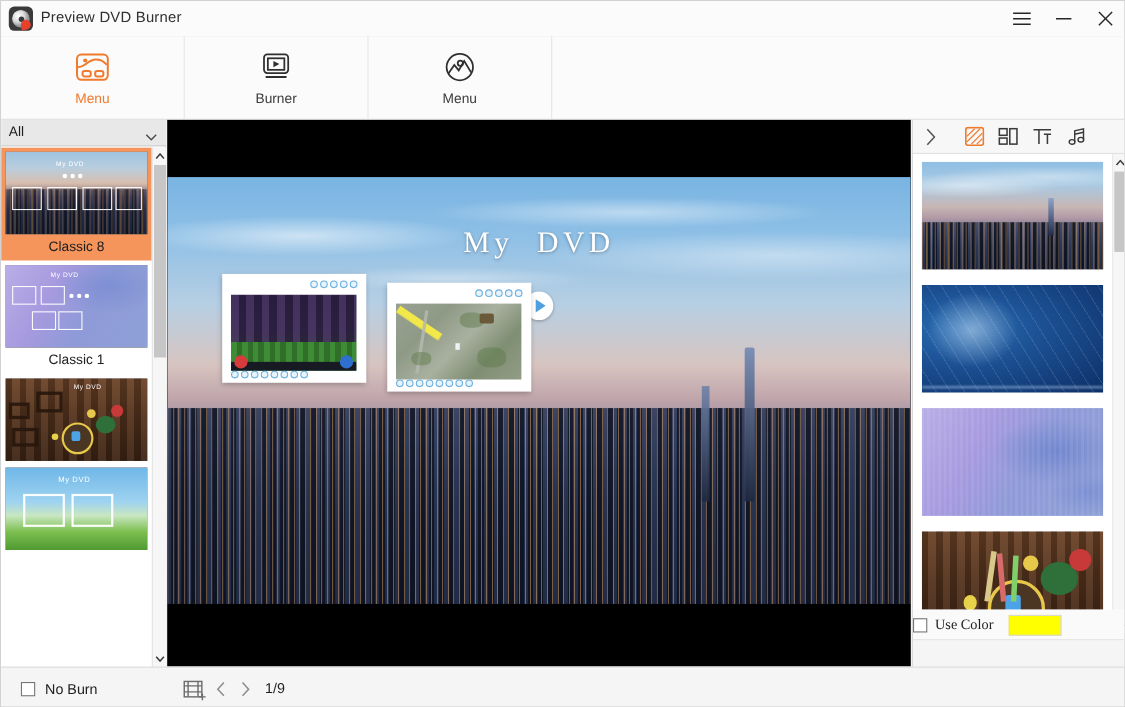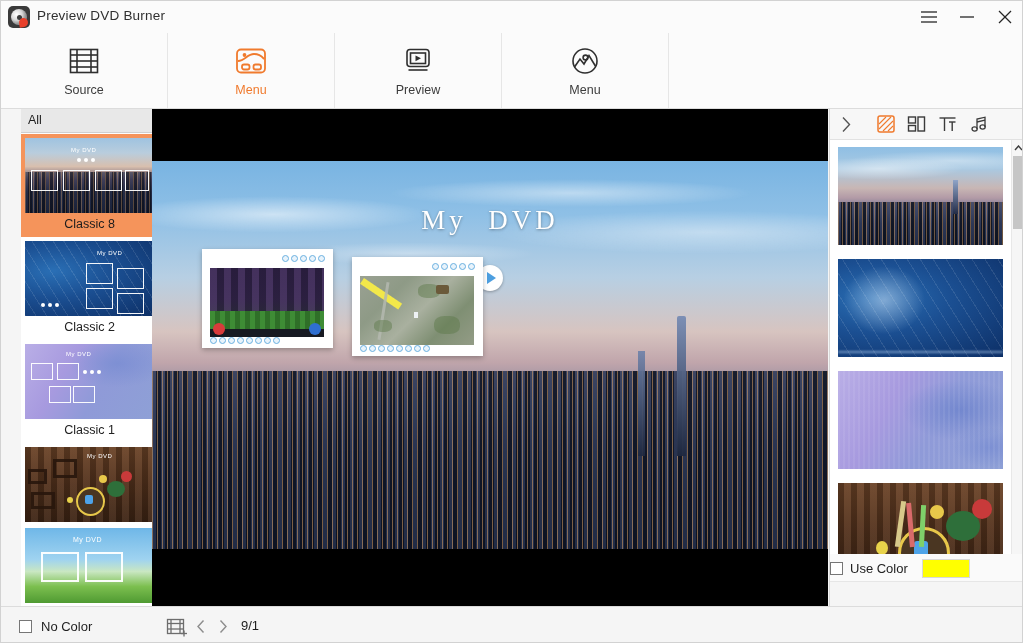--- a/index.html
+++ b/index.html
@@ -29,21 +29,21 @@
 
   
   #toolbar{position:absolute;left:0;top:32px;width:1023px;height:75px;background:#fbfbfb;border-bottom:1px solid #dcdcdc;display:flex;}
   .toolbtn{width:167px;height:75px;border-right:1px solid #e6e6e6;display:flex;flex-direction:column;align-items:center;justify-content:center;cursor:default;box-sizing:border-box;}
   .toolbtn .ic{height:34px;display:flex;align-items:center;justify-content:center;}
   .toolbtn .lbl{margin-top:5px;font-size:12.5px;color:#3c3c3c;}
   .toolbtn.active .lbl{color:#f07a2d;}
   #toolbar-rest{flex:1;}
 
   
-  #sidebar{position:absolute;left:0;top:108px;width:150px;height:497px;background:#fdfdfd;border-right:1px solid #d8d8d8;box-sizing:border-box;margin-left:20px;}
+  #sidebar{position:absolute;left:0;top:108px;width:150px;height:497px;background:#fdfdfd;border-right:1px solid #d8d8d8;box-sizing:border-box;}
   #filter-select{position:absolute;left:0;top:0;width:150px;height:24px;background:#e8e8e8;border-bottom:1px solid #cfcfcf;box-sizing:border-box;}
   #filter-select .val{position:absolute;left:7px;top:4px;font-size:12.5px;color:#1e1e1e;}
   #filter-select .chev{position:absolute;right:8px;top:7px;}
   #tpl-list{position:absolute;left:0;top:25px;width:137px;height:472px;overflow:hidden;background:#ffffff;}
   .tpl{width:137px;box-sizing:border-box;padding:4px 4px 2px 4px;background:#ffffff;cursor:default;}
   .tpl.selected{background:#f5945b;}
   .tpl .thumb{width:129px;height:75px;position:relative;overflow:hidden;background:#666;}
   .tpl .name{height:22px;line-height:22px;text-align:center;font-size:12.5px;color:#222;}
   .tpl.selected .name{color:#1d1d1d;}
 
@@ -117,21 +117,21 @@
      background:repeating-linear-gradient(90deg,#3e8c35 0 5px,#2f6f28 5px 10px);}
   .game-art .bar{position:absolute;left:0;right:0;bottom:0;height:12%;background:#171a22;}
   .game-art .orb1{position:absolute;left:3px;bottom:2px;width:12px;height:12px;border-radius:50%;background:#d83b3b;}
   .game-art .orb2{position:absolute;right:3px;bottom:2px;width:12px;height:12px;border-radius:50%;background:#2f6fd0;}
   .map-art{position:absolute;inset:0;}
   .map-art .beam{position:absolute;left:4px;top:2px;width:46px;height:7px;background:#f2e84a;transform:rotate(34deg);transform-origin:left top;filter:blur(.4px);}
   .map-art .road{position:absolute;left:22px;top:6px;width:3px;height:58px;background:rgba(180,185,175,.85);transform:rotate(9deg);}
   .map-art .patch{position:absolute;border-radius:40%;background:rgba(90,120,70,.45);}
 
   
-  #rightpanel{position:absolute;left:828px;top:108px;width:195px;height:497px;background:#fafafa;border-left:1px solid #d8d8d8;box-sizing:border-box;}
+  #rightpanel{position:absolute;left:828px;top:108px;width:195px;height:497px;background:#fafafa;border-left:1px solid #d8d8d8;box-sizing:border-box;font-family:Liberation Serif, serif;}
   #rp-tabs{position:absolute;left:0;top:0;width:194px;height:30px;background:#f7f7f7;border-bottom:1px solid #e2e2e2;display:flex;align-items:center;}
   .rp-tab{width:31px;height:30px;display:flex;align-items:center;justify-content:center;cursor:default;}
   #rp-collapse{width:26px;height:30px;display:flex;align-items:center;justify-content:center;cursor:default;margin-left:3px;}
   #bg-list{position:absolute;left:0;top:31px;width:181px;height:437px;overflow:hidden;background:#fff;}
   .bgitem{width:181px;box-sizing:border-box;padding:7px 8px 7px 8px;background:#fff;cursor:default;}
   .bgitem .pic{width:165px;height:98px;position:relative;overflow:hidden;}
   #sb-right{position:absolute;left:181px;top:31px;width:13px;height:437px;background:#f6f6f6;border-left:1px solid #e8e8e8;box-sizing:border-box;}
   #use-color-row{position:absolute;left:0;bottom:24px;width:194px;height:28px;background:#fafafa;display:flex;align-items:center;}
   #use-color-row .lbl{margin-left:7px;font-size:13px;color:#222;}
   #color-swatch{margin-left:14px;width:48px;height:19px;background:#ffff00;border:1px solid #d8d8d8;box-sizing:border-box;cursor:default;}
@@ -180,35 +180,20 @@
           <g stroke="#262626" stroke-width="1.3">
         <line x1="2" y1="2" x2="14" y2="14"></line>
             <line x1="14" y1="2" x2="2" y2="14"></line>
           </g>
         </svg>
     </div>
   </div>
 
   <div id="toolbar">
 
-    <div class="toolbtn">
-      <div class="ic">
-        <svg width="32" height="30" viewBox="0 0 32 30">
-            <g fill="none" stroke="#2f2f2f" stroke-width="1.6">
-          <rect x="2.5" y="3.5" width="27" height="23"></rect>
-          <line x1="2.5" y1="9" x2="29.5" y2="9"></line>
-              <line x1="2.5" y1="15" x2="29.5" y2="15"></line>
-              <line x1="2.5" y1="21" x2="29.5" y2="21"></line>
-          <line x1="9" y1="3.5" x2="9" y2="26.5"></line>
-              <line x1="23" y1="3.5" x2="23" y2="26.5"></line>
-        </g>
-          </svg>
-      </div>
-      <div class="lbl">Source</div>
-    </div>
 
     <div class="toolbtn active">
       <div class="ic">
         <svg width="34" height="30" viewBox="0 0 34 30">
             <g fill="none" stroke="#f07a2d" stroke-width="1.8">
           <rect x="3" y="3.5" width="28" height="23" rx="4"></rect>
           <path d="M4 15 C11 15, 13 8, 20 8 S29 12, 30 13"></path>
           <rect x="8" y="18.5" width="7.5" height="5" rx="2"></rect>
           <rect x="19.5" y="18.5" width="7.5" height="5" rx="2"></rect>
         </g>
@@ -222,21 +207,21 @@
       <div class="ic">
         <svg width="32" height="30" viewBox="0 0 32 30">
             <g fill="none" stroke="#2f2f2f" stroke-width="1.6">
           <rect x="5" y="3.5" width="22" height="17" rx="3"></rect>
           <rect x="8.5" y="7" width="15" height="10.5"></rect>
           <line x1="6.5" y1="24" x2="25.5" y2="24"></line>
         </g>
             <path d="M13.5 9.5 L19 12.2 L13.5 15.2 Z" fill="#2f2f2f"></path>
           </svg>
       </div>
-      <div class="lbl">Preview</div>
+      <div class="lbl">Burner</div>
     </div>
 
     <div class="toolbtn">
       <div class="ic">
         <svg width="32" height="30" viewBox="0 0 32 30">
             <g fill="none" stroke="#2f2f2f" stroke-width="1.6">
           <circle cx="16" cy="15" r="12"></circle>
           <path d="M5.5 21 L11 13 L15 18 L20 9.5 L26.4 20"></path>
           <circle cx="16.5" cy="11.5" r="2.4"></circle>
         </g>
@@ -271,38 +256,20 @@
               <i></i>
             </div>
           <div class="frmbox" style="left:6px;top:32px;width:27px;height:21px;"></div>
           <div class="frmbox" style="left:38px;top:32px;width:27px;height:21px;"></div>
           <div class="frmbox" style="left:70px;top:32px;width:27px;height:21px;"></div>
           <div class="frmbox" style="left:100px;top:32px;width:24px;height:21px;"></div>
         </div>
         <div class="name">Classic 8</div>
       </div>
 
-      <div class="tpl">
-        <div class="thumb">
-          <div class="art bg-runner"></div>
-          <div class="art" style="background:
-             repeating-linear-gradient(58deg,rgba(255,255,255,.10) 0 1px,rgba(0,0,0,0) 1px 9px);"></div>
-          <div class="tlabel" style="left:72px;top:9px;">My DVD</div>
-          <div class="frmbox" style="left:61px;top:22px;width:27px;height:21px;"></div>
-          <div class="frmbox" style="left:92px;top:27px;width:27px;height:21px;"></div>
-          <div class="frmbox" style="left:61px;top:47px;width:27px;height:21px;"></div>
-          <div class="frmbox" style="left:92px;top:52px;width:27px;height:21px;"></div>
-          <div class="dots" style="left:16px;top:62px;">
-              <i></i>
-              <i></i>
-              <i></i>
-            </div>
-        </div>
-        <div class="name">Classic 2</div>
-      </div>
 
       <div class="tpl">
         <div class="thumb">
           <div class="art bg-flower"></div>
           <div class="art" style="background:radial-gradient(ellipse 70px 34px at 72% 26%,rgba(120,140,210,.75),rgba(0,0,0,0) 70%);"></div>
           <div class="tlabel" style="left:41px;top:7px;">My DVD</div>
           <div class="frmbox" style="left:6px;top:19px;width:22px;height:17px;"></div>
           <div class="frmbox" style="left:32px;top:19px;width:22px;height:17px;"></div>
           <div class="dots" style="left:58px;top:26px;">
               <i></i>
@@ -555,21 +522,21 @@
       <span class="lbl">Use Color</span>
       <span id="color-swatch"></span>
     </div>
     <div id="rp-bottomfill"></div>
   </div>
 
   <div id="bottombar">
 
     <div id="no-menu">
       <span class="cbox"></span>
-      <span class="lbl">No Color</span>
+      <span class="lbl">No Burn</span>
     </div>
 
     <div id="addfilm">
       <svg width="22" height="20" viewBox="0 0 22 20">
           <g fill="none" stroke="#6d6d6d" stroke-width="1.3">
         <rect x="1.5" y="1.5" width="16" height="14"></rect>
         <line x1="1.5" y1="5.5" x2="17.5" y2="5.5"></line>
             <line x1="1.5" y1="11" x2="17.5" y2="11"></line>
         <line x1="5" y1="1.5" x2="5" y2="15.5"></line>
             <line x1="14" y1="1.5" x2="14" y2="15.5"></line>
@@ -582,17 +549,17 @@
     <div id="nav-prev">
       <svg width="10" height="15" viewBox="0 0 10 15">
           <polyline points="7.5,1.5 2,7.5 7.5,13.5" fill="none" stroke="#8d8d8d" stroke-width="1.4"></polyline>
         </svg>
     </div>
     <div id="nav-next">
       <svg width="10" height="15" viewBox="0 0 10 15">
           <polyline points="2.5,1.5 8,7.5 2.5,13.5" fill="none" stroke="#8d8d8d" stroke-width="1.4"></polyline>
         </svg>
     </div>
-    <div id="page-ind">9/1</div>
+    <div id="page-ind">1/9</div>
 
   </div>
 
 </div>
 
 </body></html>

